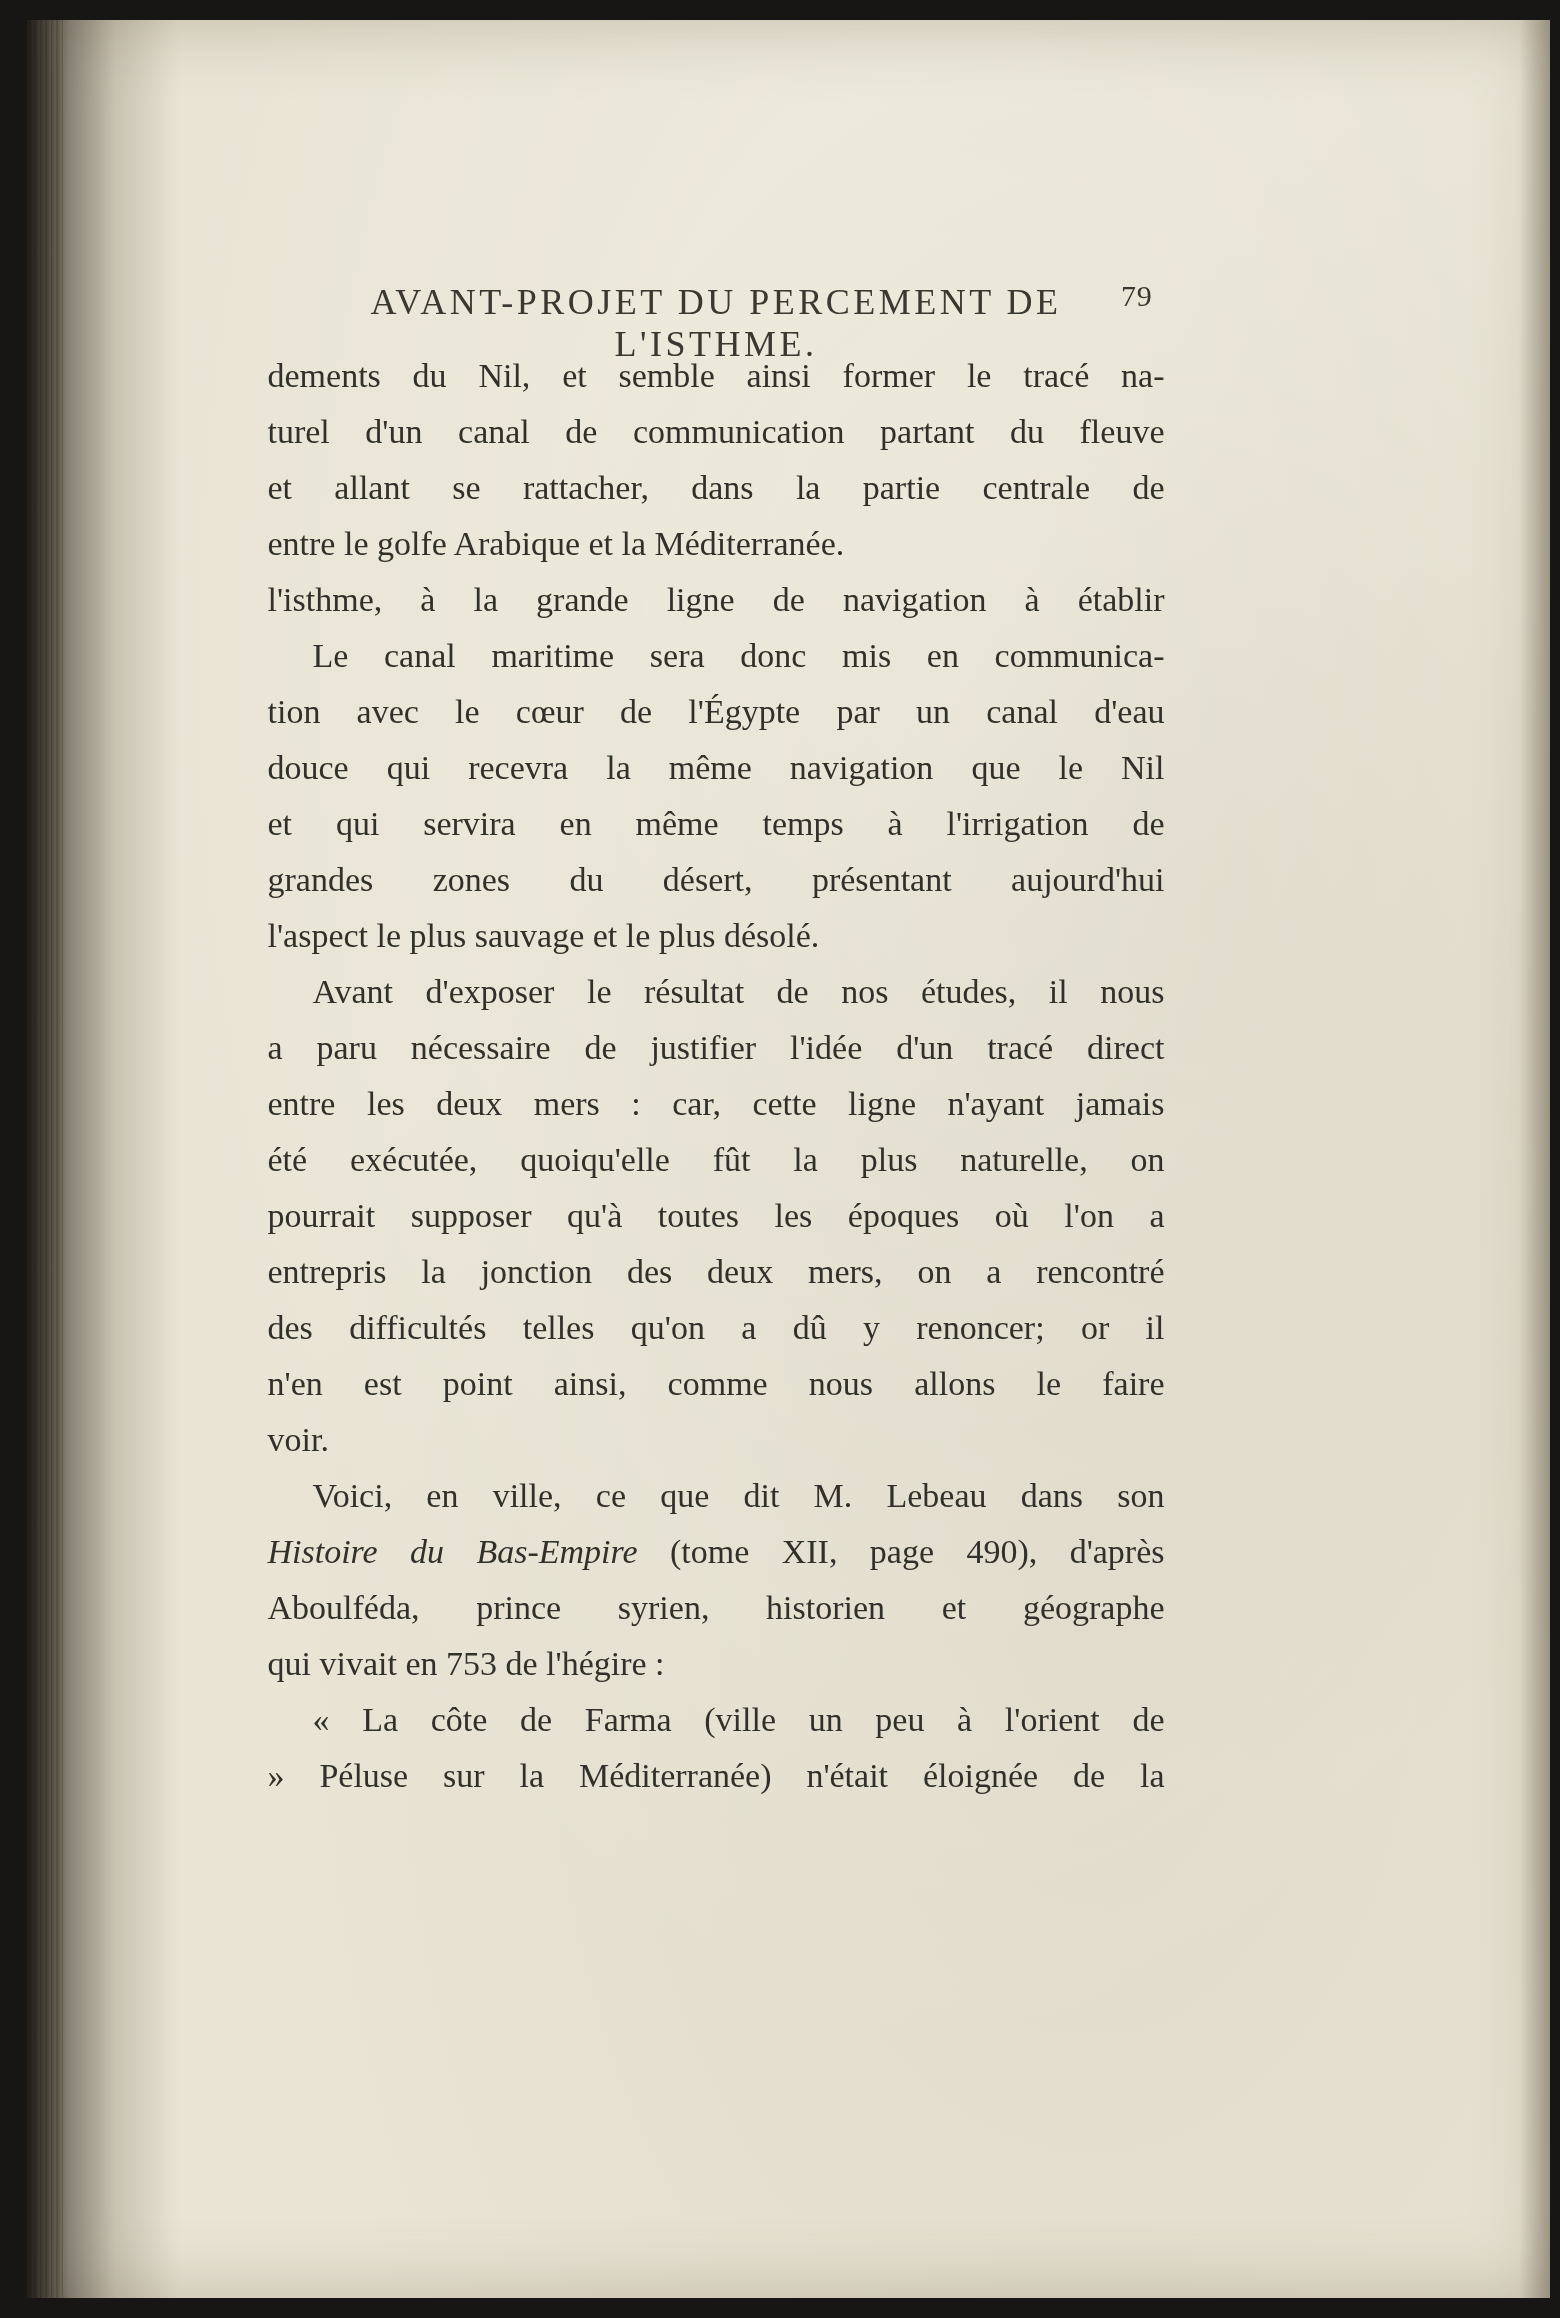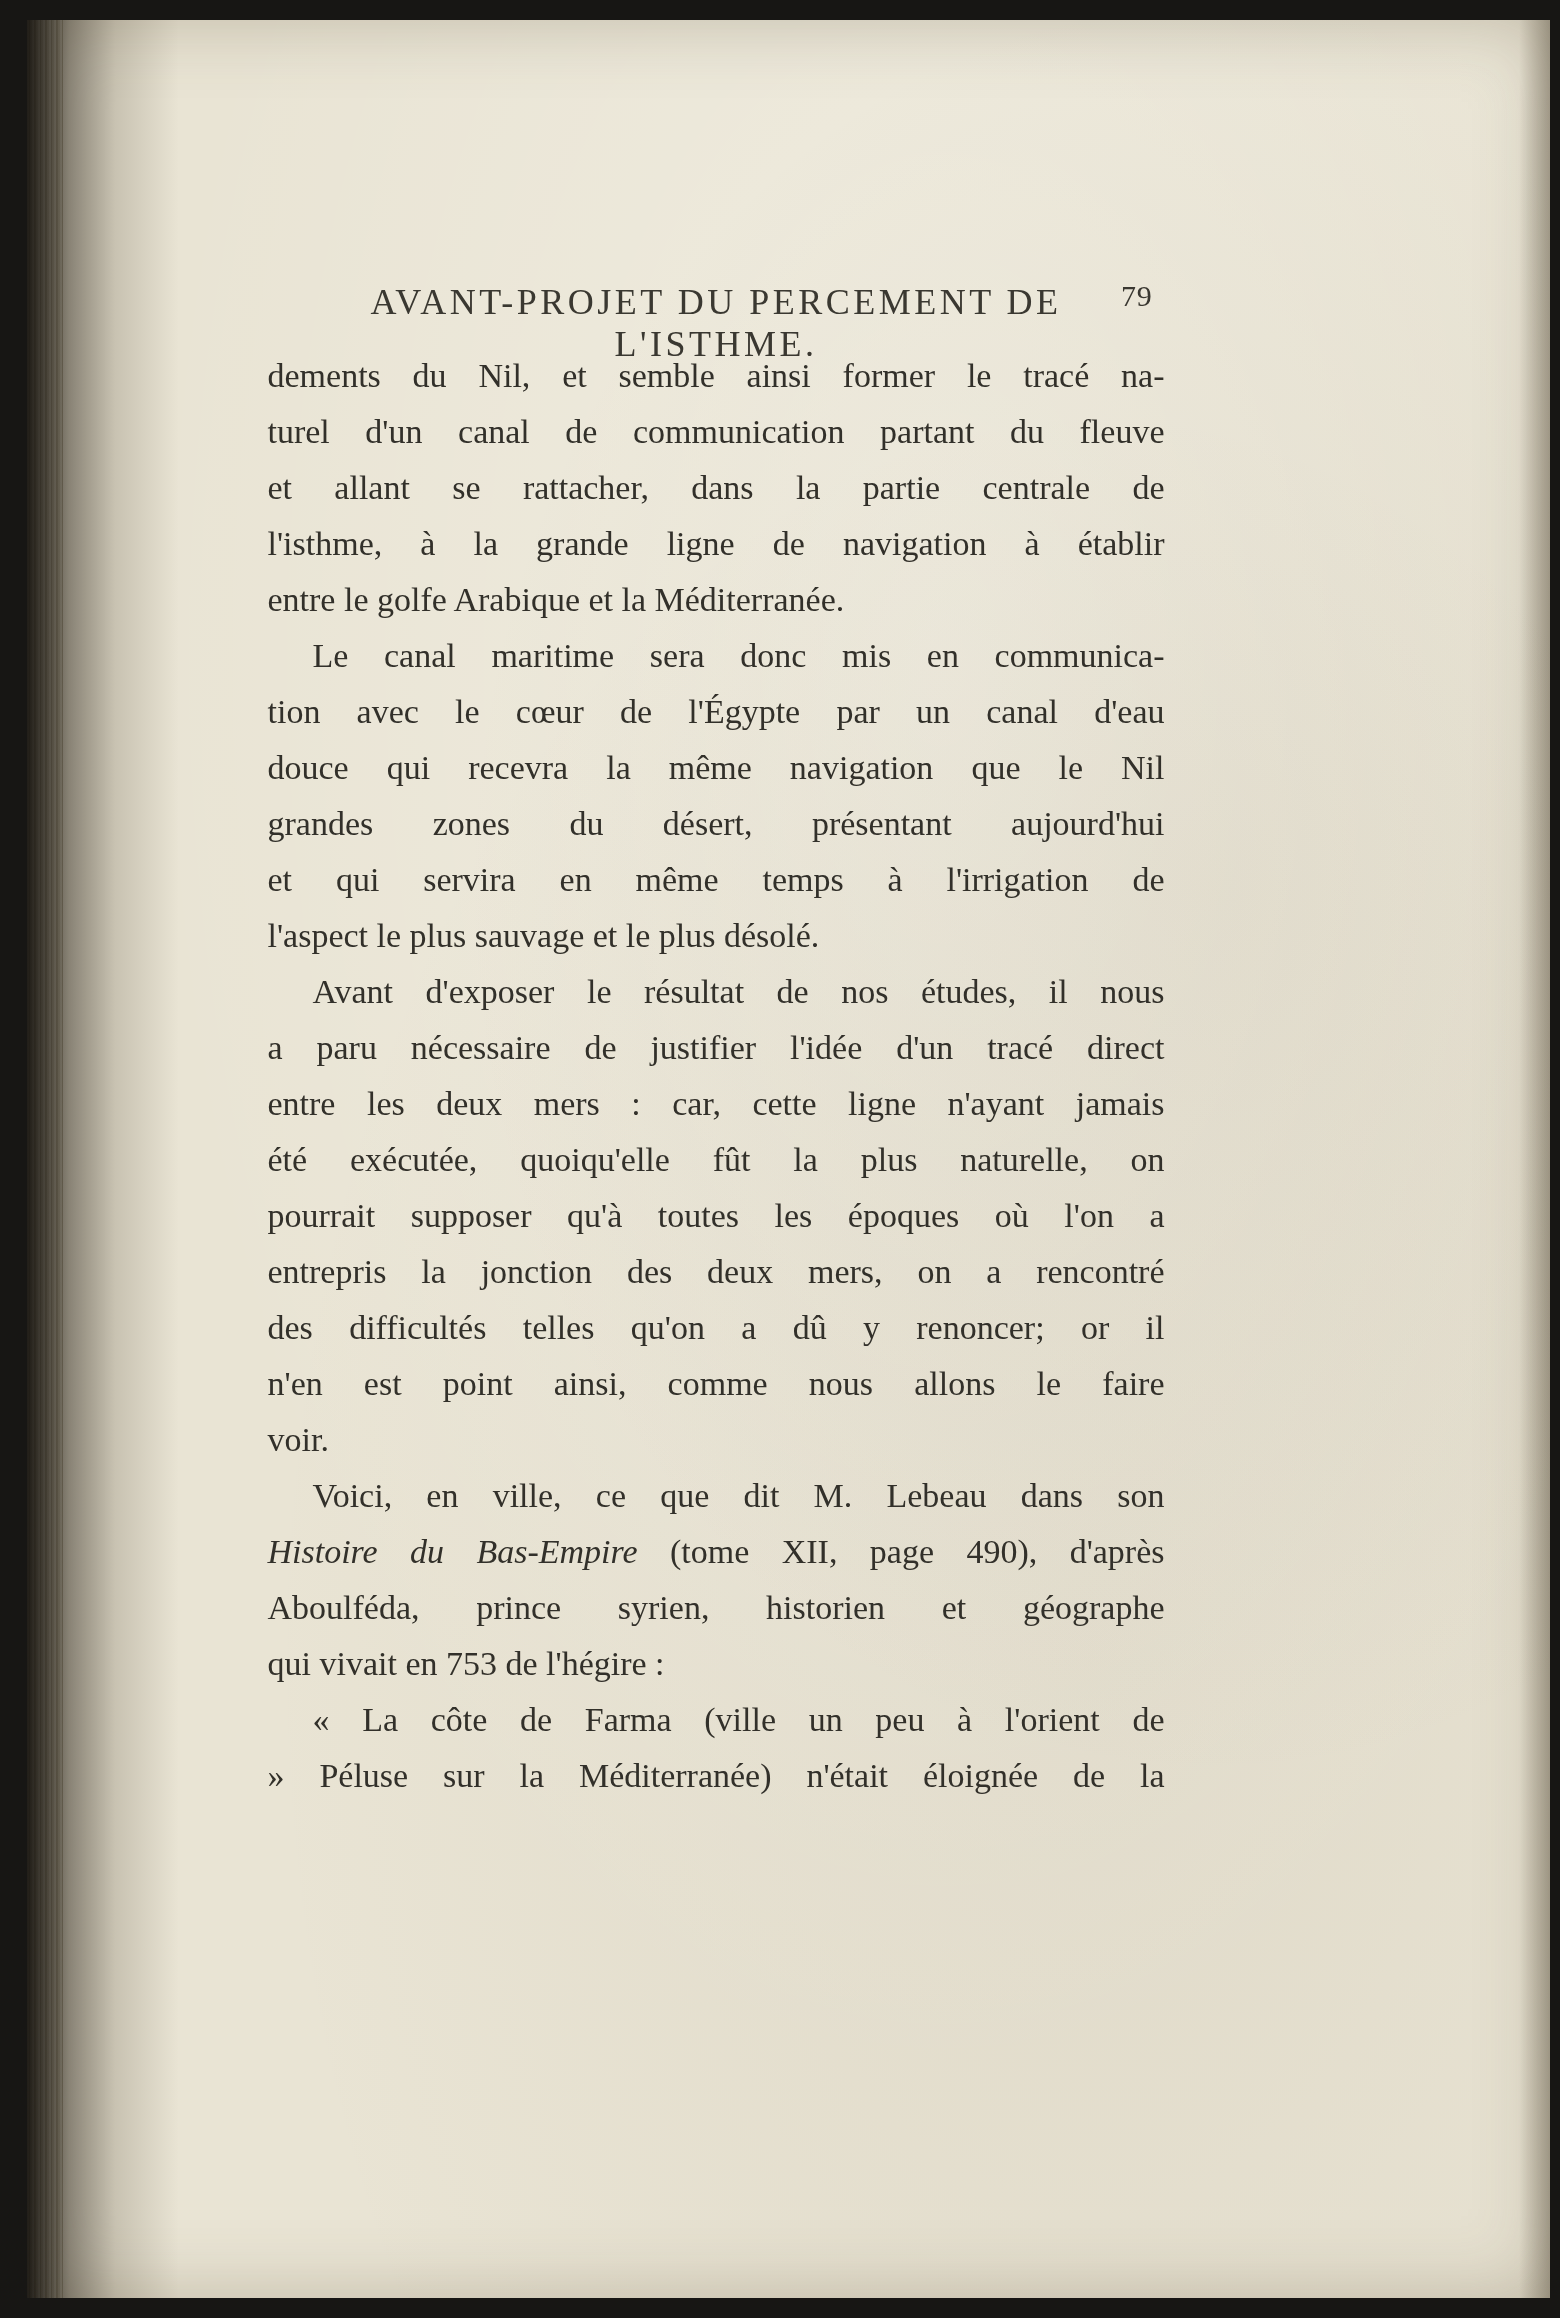--- a/index.html
+++ b/index.html
@@ -138,29 +138,29 @@
     <div class="running-head">
       <span class="title">AVANT-PROJET DU PERCEMENT DE L'ISTHME.</span>
       <span class="folio">79</span>
     </div>
 
     <div class="page-body">
         <div class="para">
           <div class="line"><span>dements du Nil, et semble ainsi former le tracé na-</span></div>
           <div class="line"><span>turel d'un canal de communication partant du fleuve</span></div>
           <div class="line"><span>et allant se rattacher, dans la partie centrale de</span></div>
+          <div class="line last"><span>entre le golfe Arabique et la Méditerranée.</span></div>
           <div class="line"><span>l'isthme, à la grande ligne de navigation à établir</span></div>
-          <div class="line last"><span>entre le golfe Arabique et la Méditerranée.</span></div>
         </div>
         <div class="para">
           <div class="line first-indent"><span>Le canal maritime sera donc mis en communica-</span></div>
           <div class="line"><span>tion avec le cœur de l'Égypte par un canal d'eau</span></div>
           <div class="line"><span>douce qui recevra la même navigation que le Nil</span></div>
+          <div class="line"><span>et qui servira en même temps à l'irrigation de</span></div>
           <div class="line"><span>grandes zones du désert, présentant aujourd'hui</span></div>
-          <div class="line"><span>et qui servira en même temps à l'irrigation de</span></div>
           <div class="line last"><span>l'aspect le plus sauvage et le plus désolé.</span></div>
         </div>
         <div class="para">
           <div class="line first-indent"><span>Avant d'exposer le résultat de nos études, il nous</span></div>
           <div class="line"><span>a paru nécessaire de justifier l'idée d'un tracé direct</span></div>
           <div class="line"><span>entre les deux mers : car, cette ligne n'ayant jamais</span></div>
           <div class="line"><span>été exécutée, quoiqu'elle fût la plus naturelle, on</span></div>
           <div class="line"><span>pourrait supposer qu'à toutes les époques où l'on a</span></div>
           <div class="line"><span>entrepris la jonction des deux mers, on a rencontré</span></div>
           <div class="line"><span>des difficultés telles qu'on a dû y renoncer; or il</span></div>

